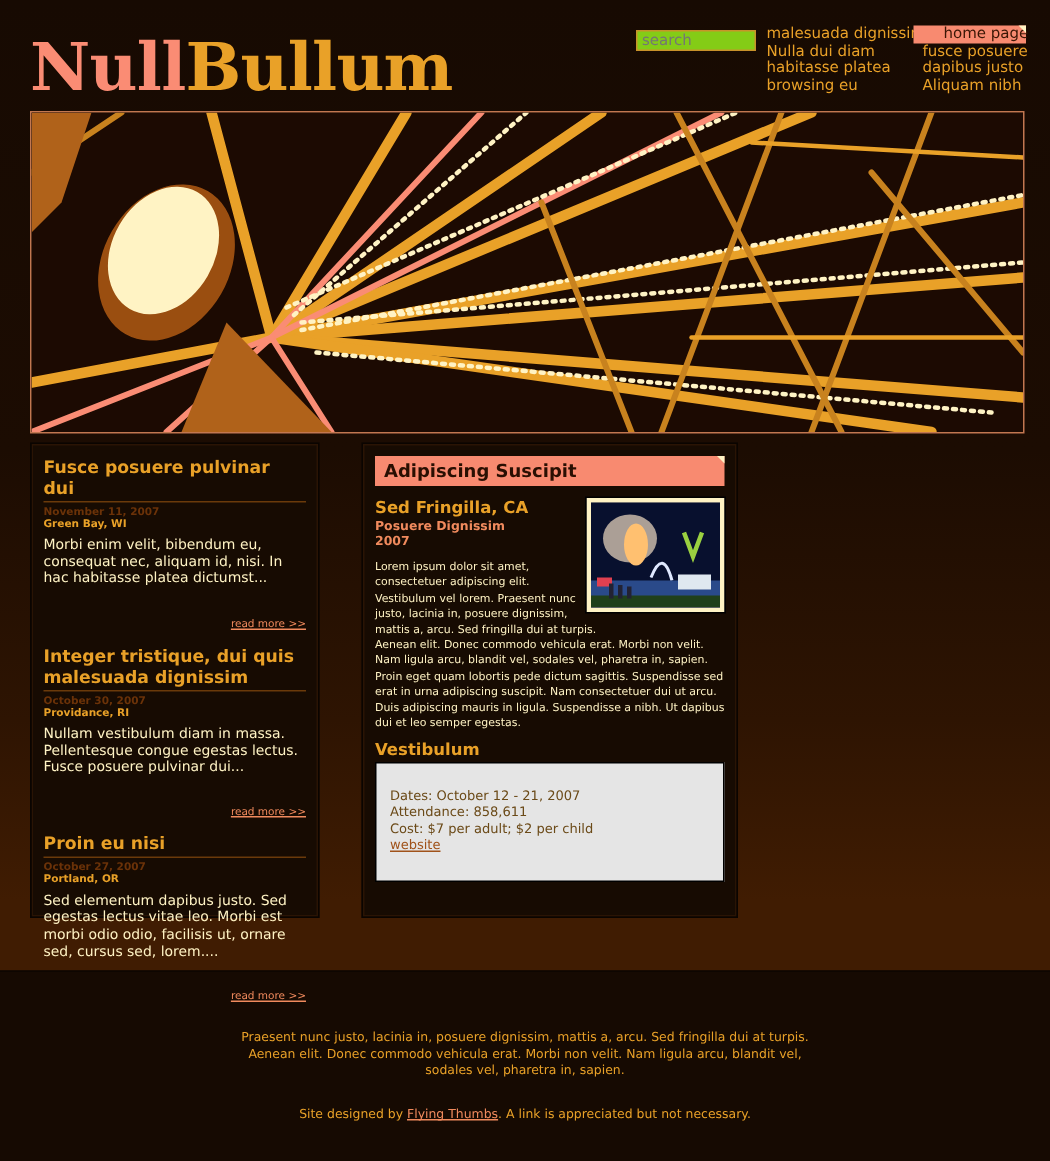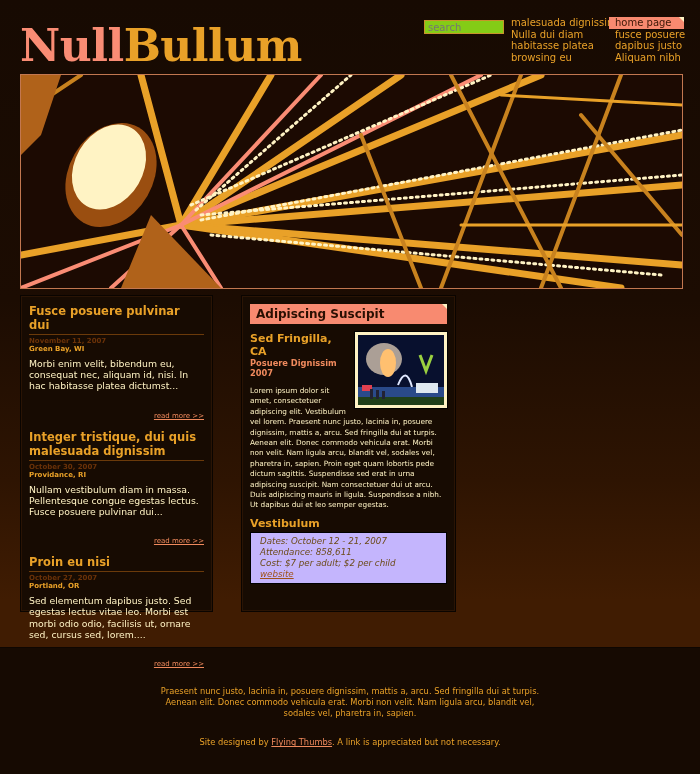--- a/index.html
+++ b/index.html
@@ -41,21 +41,21 @@
   .nav-col {
     position: absolute; top: 17px; list-style: none;
     font-size: 10px; line-height: 11.5px;
   }
   .nav-col li { white-space: nowrap; }
   .nav-col a { color: #e9a128; text-decoration: none; display: inline-block; padding: 0 4px 0 6px; }
   .nav-a { left: 505px; }
   .nav-b { left: 609px; }
   .nav-col li.curr a {
     background: #f88a70; color: #3b1605; width: 75px; position: relative;
-    padding-left: 6px;
+    padding-left: 20px;
   }
   .nav-col li.curr a::after {
     content: ""; position: absolute; right: 0; top: 0;
     width: 0; height: 0; border-top: 5px solid #fff3c4; border-left: 5px solid transparent;
   }
 
   
   .banner {
     position: absolute; left: 20px; top: 74px; width: 663px; height: 215px;
     border: 1px solid #c27750; overflow: hidden;
@@ -63,21 +63,21 @@
   }
   .banner svg { display: block; }
 
   
   .col {
     position: absolute; top: 295px; height: 317px;
     background: #170b02; border: 1px solid #0a0400;
     box-shadow: inset 0 0 0 1px #2a1404;
   }
   .col1 { left: 20px; width: 193px; padding: 8px 8px; }
-  .col2 { left: 241px; width: 215px; padding: 8px 8px; }
+  .col2 { left: 241px; width: 251px; padding: 8px 8px; }
   .col3 { left: 464px; top: 303px; width: 222px; font-size: 8.3px; line-height: 10.5px; color: #fff3c4; }
   .col3 p { margin-bottom: 21px; }
 
   .post-title {
     color: #e9a128; font-weight: bold; font-size: 11.5px; line-height: 14px;
     border-bottom: 1px solid #6b3a0a; padding-bottom: 2px; margin-bottom: 2px;
   }
   .post-date { color: #6b3208; font-size: 7px; font-weight: bold; line-height: 8px; }
   .post-loc { color: #e9a128; font-size: 7px; font-weight: bold; line-height: 9px; margin-bottom: 4px; }
   .post-body { color: #fff3c4; font-size: 9.3px; line-height: 11.2px; }
@@ -97,22 +97,22 @@
     float: right; width: 92px; height: 76px; margin: 0 0 2px 6px;
     border: 3px solid #fff3c4; outline: 1px solid #000;
     overflow: hidden; background: #0a1030;
   }
   .feature-title { color: #e9a128; font-weight: bold; font-size: 11px; line-height: 13px; }
   .feature-sub { color: #f08a5d; font-weight: bold; font-size: 8.3px; line-height: 10px; }
   .feature-body { color: #fff3c4; font-size: 7.3px; line-height: 10.4px; margin-top: 8px; }
   .feature-body2 { color: #fff3c4; font-size: 7.3px; line-height: 10.4px; clear: both; }
   .vest-title { color: #e9a128; font-weight: bold; font-size: 11px; line-height: 14px; margin-top: 6px; }
   .vest-box {
-    background: #c4b5fd; border: 1px solid #000; color: #6b4a18;
-    font-size: 8.7px; line-height: 11px; padding: 3px 9px; margin-top: 1px; font-style: italic;
+    background: #e5e5e5; border: 1px solid #000; color: #6b4a18;
+    font-size: 8.7px; line-height: 11px; padding: 17px 9px; margin-top: 1px;
   }
   .vest-box a { color: #a0521a; }
 
   
   .footer {
     position: absolute; left: 150px; top: 686px; width: 400px; text-align: center;
     color: #e9a128; font-size: 8.3px; line-height: 10.8px;
   }
   .footer .credit { margin-top: 19px; }
   .footer .credit a { color: #f08a5d; }

